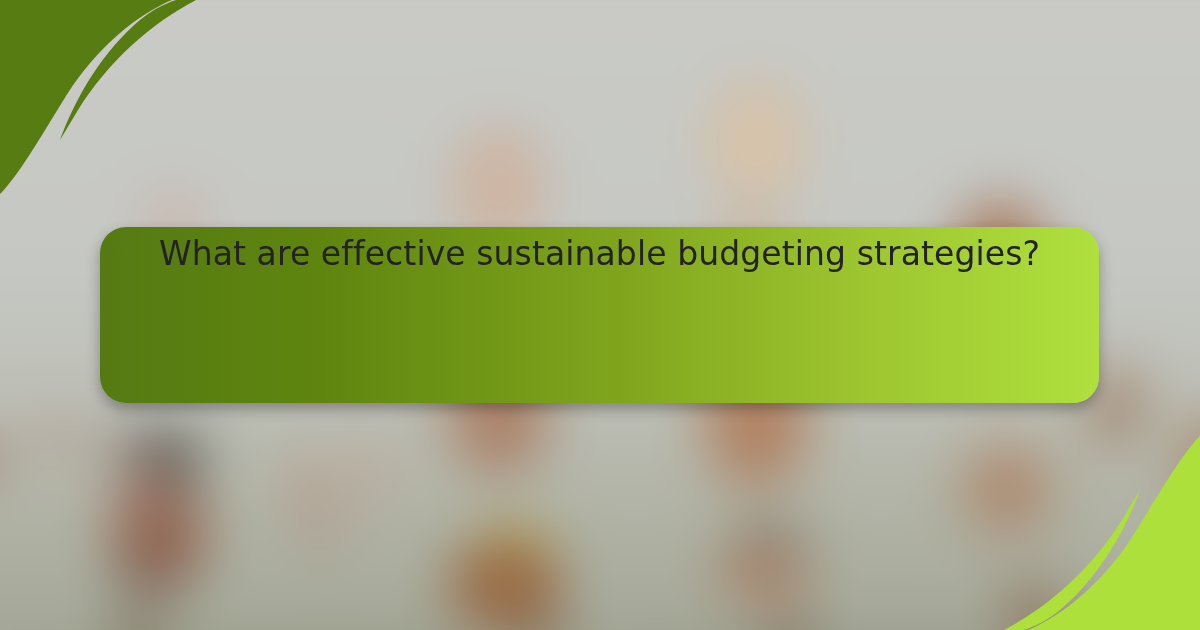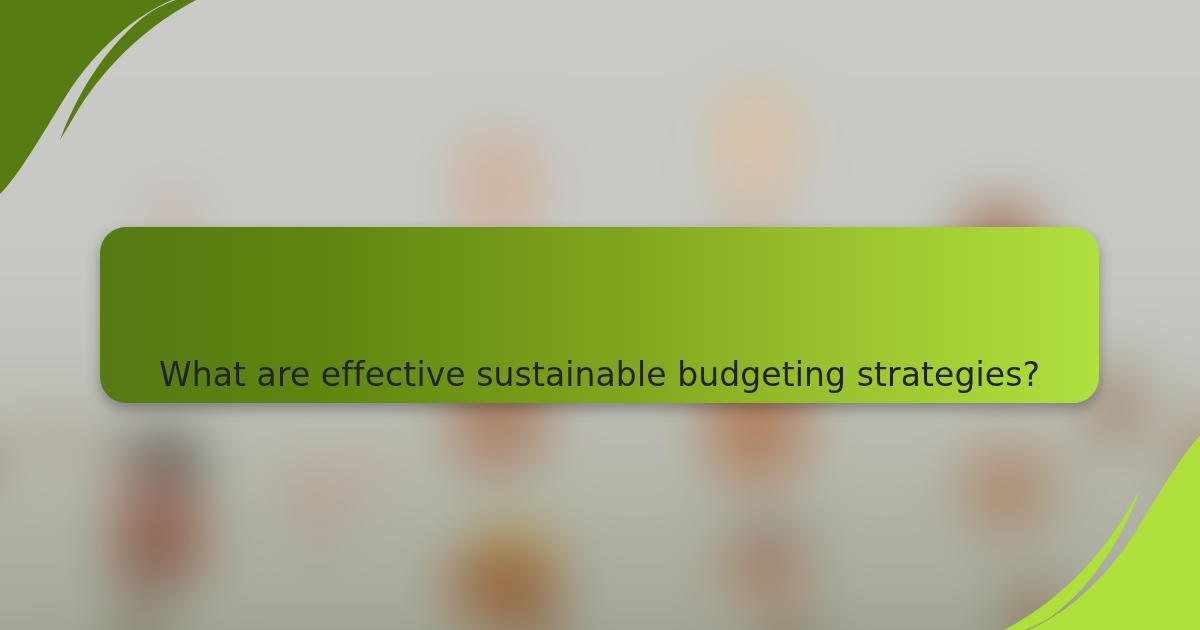--- a/index.html
+++ b/index.html
@@ -73,21 +73,21 @@
 
   
   #question-card {
     position:absolute;
     left:100px; top:227px;
     width:999px; height:176px;
     border-radius:26px;
     background:linear-gradient(90deg,#557a13 0%, #5f850f 22%, #80a51d 52%, #9dc52f 76%, #afe03e 100%);
     box-shadow:0 6px 14px rgba(0,0,0,0.30);
     display:flex;
-    align-items:flex-end;
+    align-items:flex-start;
     justify-content:center;
     padding:0 58px;
   }
   #question-text {
     width:100%;
     text-align:center;
     color:#232323;
     font-size:33px;
     line-height:1.66;
     font-weight:400;

